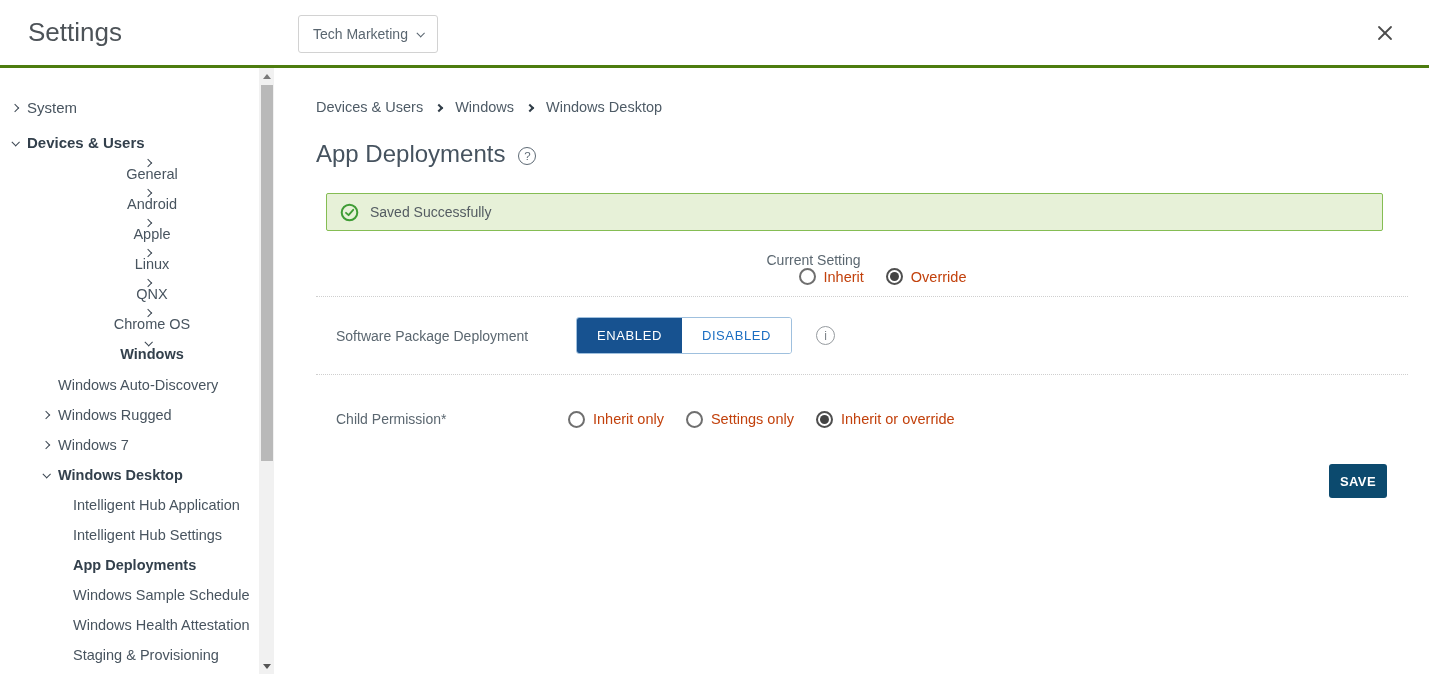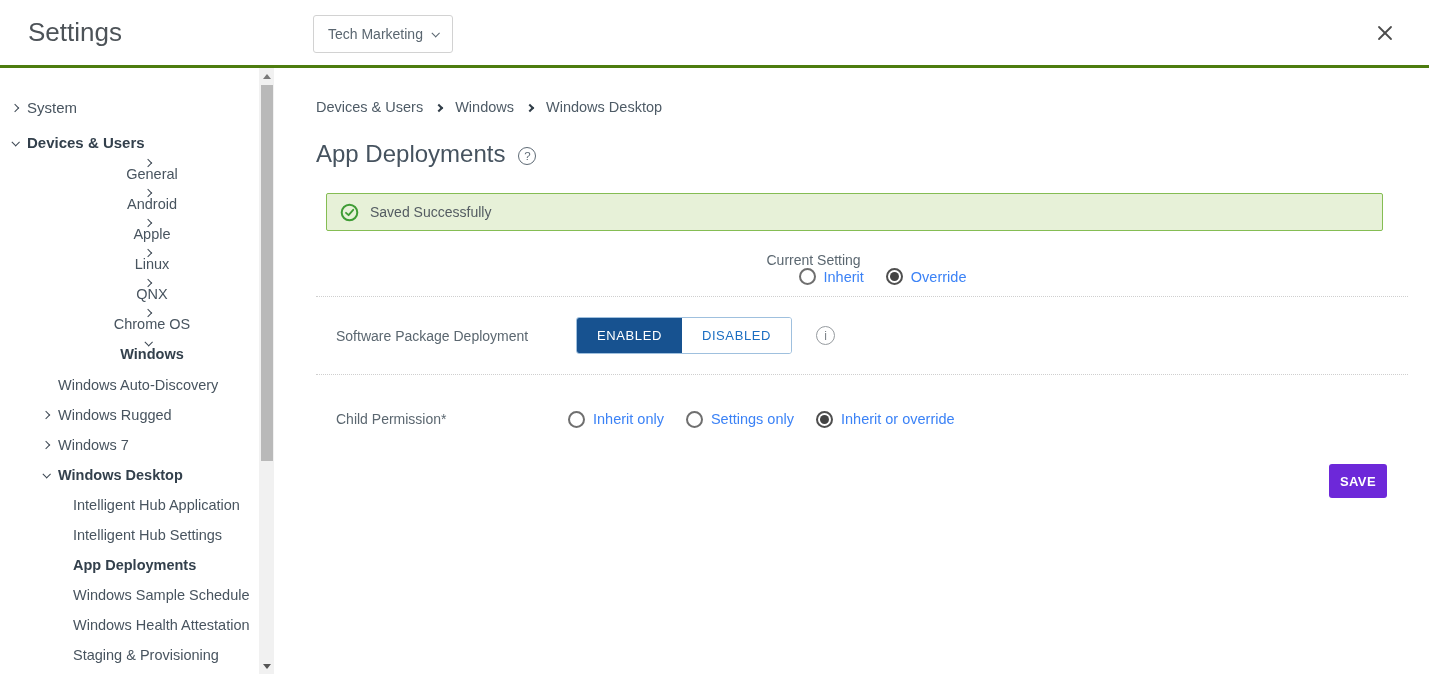--- a/index.html
+++ b/index.html
@@ -2,21 +2,21 @@
 <html><head>
 <meta charset="utf-8">
 <style>
   * { margin:0; padding:0; box-sizing:border-box; }
   html,body { width:1429px; height:696px; overflow:hidden; background:#fff;
     font-family:"Liberation Sans","DejaVu Sans",sans-serif; }
 
   
   .header { position:relative; height:68px; background:#fff; border-bottom:3px solid #4d7c0f; }
   .header-title { position:absolute; left:28px; top:17px; font-size:26px; font-weight:400; color:#4d5358; }
-  .og-btn { position:absolute; left:313px; top:15px; height:38px; padding:16px 14px; background:#fff;
+  .og-btn { position:absolute; left:298px; top:15px; height:38px; padding:16px 14px; background:#fff;
     border:1px solid #d2d2d2; border-radius:3px; display:flex; align-items:center; gap:9px;
     font-size:14px; color:#5a6670; cursor:pointer; }
   .chev { display:inline-block; width:6px; height:6px; border-right:1.6px solid currentColor;
     border-bottom:1.6px solid currentColor; }
   .chev.down  { transform:rotate(45deg) translateY(-1px); }
   .chev.right { transform:rotate(-45deg); }
   .close-btn { position:absolute; right:34px; top:24px; width:20px; height:20px; background:none;
     border:none; cursor:pointer; color:#4c4c4c; }
 
   
@@ -70,32 +70,32 @@
   .row-3 { margin-top:22px; height:44px; }
   .form-label { width:232px; flex:none; font-size:14px; color:#5b6770; }
   .divider { width:1092px; border-bottom:1px dotted #cfcfcf; }
 
   .radio-group { display:flex; align-items:center; gap:22px; }
   .radio-option { display:flex; align-items:center; gap:8px; cursor:pointer; }
   .radio-circle { width:17px; height:17px; border:2px solid #6f6f6f; border-radius:50%;
     background:#fff; display:flex; align-items:center; justify-content:center; flex:none; }
   .radio-circle.selected { border-color:#4f4f4f; }
   .radio-circle.selected::after { content:""; width:9px; height:9px; border-radius:50%; background:#434343; }
-  .radio-label { font-size:14.5px; color:#3b82f6; }
+  .radio-label { font-size:14.5px; color:#c2410c; }
 
   .toggle-group { display:flex; border:1px solid #9fc0de; border-radius:3px; overflow:hidden; height:37px; }
   .toggle-btn { min-width:99px; padding:0 20px; border:none; background:#fff; color:#1b6ec2;
     font-size:13px; font-weight:normal; letter-spacing:0.6px; cursor:pointer;
     font-family:"Liberation Sans","DejaVu Sans",sans-serif; }
   .toggle-btn.active { background:#175290; color:#fff; }
   .info-icon { width:19px; height:19px; border:1px solid #969b9f; border-radius:50%; margin-left:16px;
     display:flex; align-items:center; justify-content:center; font-size:12px; color:#7c8388; cursor:pointer; }
 
   .save-row { display:flex; justify-content:flex-end; padding-right:42px; margin-top:23px; }
-  .save-btn { width:58px; height:34px; background:#6d28d9; color:#fff; border:none; border-radius:3px;
+  .save-btn { width:58px; height:34px; background:#0c4a6e; color:#fff; border:none; border-radius:3px;
     font-size:13px; font-weight:bold; letter-spacing:0.4px; cursor:pointer;
     font-family:"Liberation Sans","DejaVu Sans",sans-serif; }
 </style>
 </head>
 <body>
 
 <div class="header">
   <div class="header-title">Settings</div>
   <button class="og-btn">
     <span>Tech Marketing</span>

